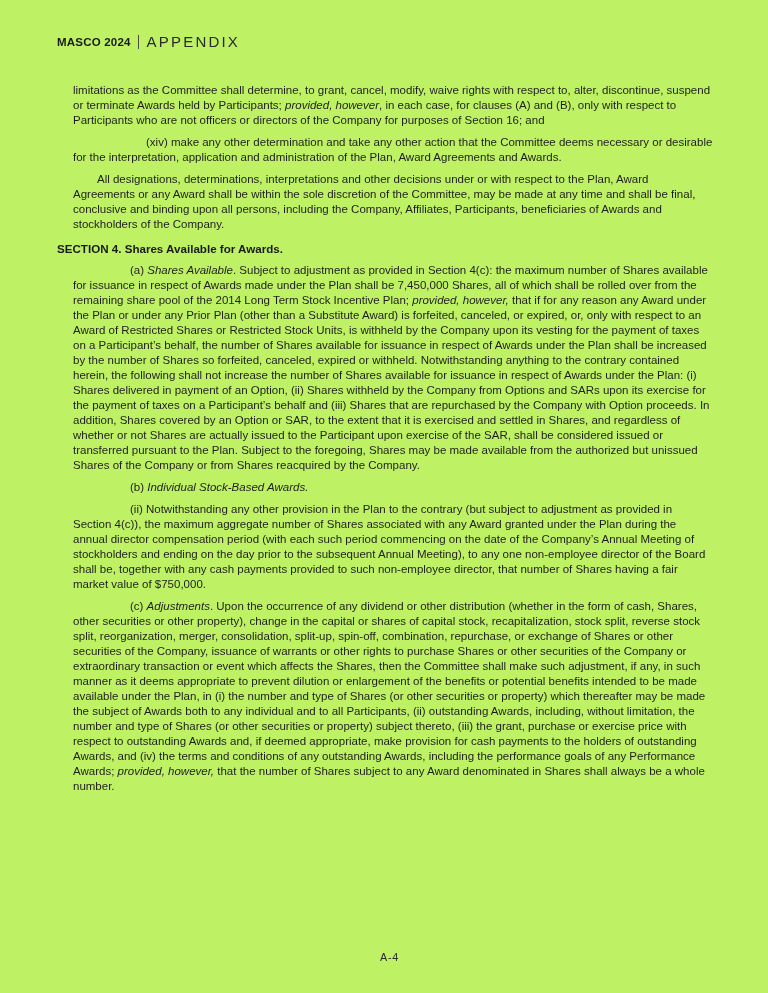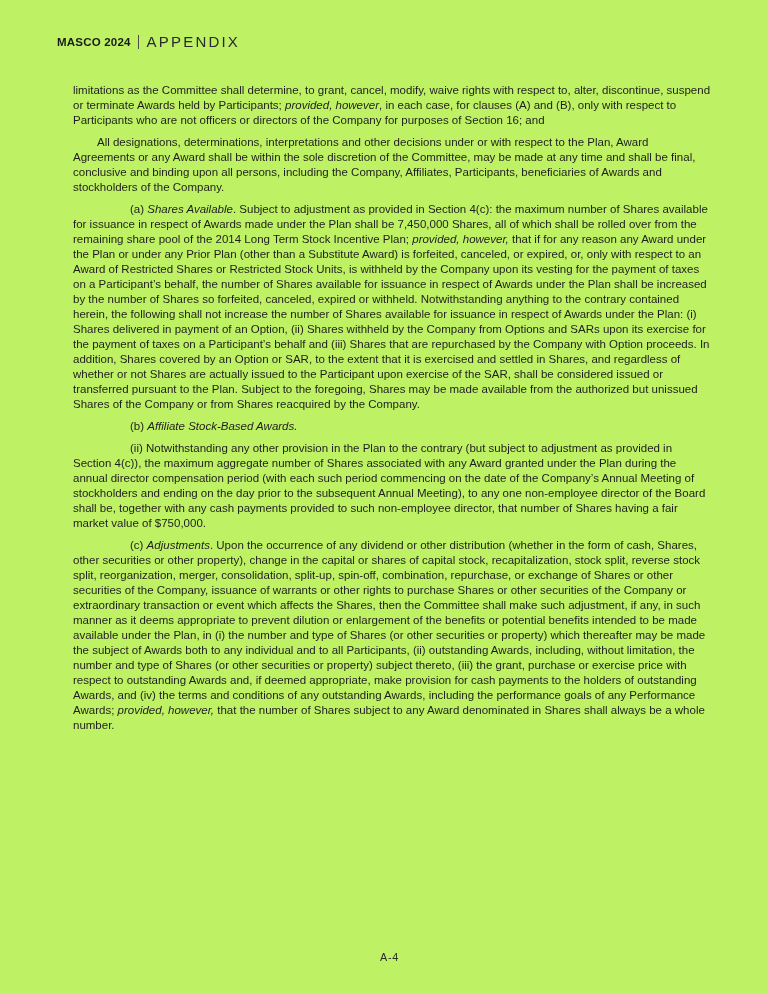--- a/index.html
+++ b/index.html
@@ -84,23 +84,25 @@
 <div class="page">
 
   <div class="header">
     <span class="brand">MASCO 2024</span>
     <span class="header-divider"></span>
     <span class="section-label">APPENDIX</span>
   </div>
 
   <div class="doc-body">
       <p class="para indent-none"><span>limitations as the Committee shall determine, to grant, cancel, modify, waive rights with respect to, alter, discontinue, suspend or terminate Awards held by Participants; </span><span class="it">provided, however</span><span>, in each case, for clauses (A) and (B), only with respect to Participants who are not officers or directors of the Company for purposes of Section 16; and</span></p>
+      <p class="para indent-deep"><span>(xiv) make any other determination and take any other action that the Committee deems necessary or desirable for the interpretation, application and administration of the Plan, Award Agreements and Awards.</span></p>
       <p class="para indent-normal"><span>All designations, determinations, interpretations and other decisions under or with respect to the Plan, Award Agreements or any Award shall be within the sole discretion of the Committee, may be made at any time and shall be final, conclusive and binding upon all persons, including the Company, Affiliates, Participants, beneficiaries of Awards and stockholders of the Company.</span></p>
+      <h2 class="heading"><span>SECTION 4. Shares Available for Awards.</span></h2>
       <p class="para indent-sub"><span>(a) </span><span class="it">Shares Available</span><span>. Subject to adjustment as provided in Section 4(c): the maximum number of Shares available for issuance in respect of Awards made under the Plan shall be 7,450,000 Shares, all of which shall be rolled over from the remaining share pool of the 2014 Long Term Stock Incentive Plan; </span><span class="it">provided, however,</span><span> that if for any reason any Award under the Plan or under any Prior Plan (other than a Substitute Award) is forfeited, canceled, or expired, or, only with respect to an Award of Restricted Shares or Restricted Stock Units, is withheld by the Company upon its vesting for the payment of taxes on a Participant’s behalf, the number of Shares available for issuance in respect of Awards under the Plan shall be increased by the number of Shares so forfeited, canceled, expired or withheld. Notwithstanding anything to the contrary contained herein, the following shall not increase the number of Shares available for issuance in respect of Awards under the Plan: (i) Shares delivered in payment of an Option, (ii) Shares withheld by the Company from Options and SARs upon its exercise for the payment of taxes on a Participant’s behalf and (iii) Shares that are repurchased by the Company with Option proceeds. In addition, Shares covered by an Option or SAR, to the extent that it is exercised and settled in Shares, and regardless of whether or not Shares are actually issued to the Participant upon exercise of the SAR, shall be considered issued or transferred pursuant to the Plan. Subject to the foregoing, Shares may be made available from the authorized but unissued Shares of the Company or from Shares reacquired by the Company.</span></p>
-      <p class="para indent-sub"><span>(b) </span><span class="it">Affiliate Stock-Based Awards.</span></p>
+      <p class="para indent-sub"><span>(b) </span><span class="it">Individual Stock-Based Awards.</span></p>
       <p class="para indent-sub"><span>(ii) Notwithstanding any other provision in the Plan to the contrary (but subject to adjustment as provided in Section 4(c)), the maximum aggregate number of Shares associated with any Award granted under the Plan during the annual director compensation period (with each such period commencing on the date of the Company’s Annual Meeting of stockholders and ending on the day prior to the subsequent Annual Meeting), to any one non-employee director of the Board shall be, together with any cash payments provided to such non-employee director, that number of Shares having a fair market value of $750,000.</span></p>
       <p class="para indent-sub"><span>(c) </span><span class="it">Adjustments</span><span>. Upon the occurrence of any dividend or other distribution (whether in the form of cash, Shares, other securities or other property), change in the capital or shares of capital stock, recapitalization, stock split, reverse stock split, reorganization, merger, consolidation, split-up, spin-off, combination, repurchase, or exchange of Shares or other securities of the Company, issuance of warrants or other rights to purchase Shares or other securities of the Company or extraordinary transaction or event which affects the Shares, then the Committee shall make such adjustment, if any, in such manner as it deems appropriate to prevent dilution or enlargement of the benefits or potential benefits intended to be made available under the Plan, in (i) the number and type of Shares (or other securities or property) which thereafter may be made the subject of Awards both to any individual and to all Participants, (ii) outstanding Awards, including, without limitation, the number and type of Shares (or other securities or property) subject thereto, (iii) the grant, purchase or exercise price with respect to outstanding Awards and, if deemed appropriate, make provision for cash payments to the holders of outstanding Awards, and (iv) the terms and conditions of any outstanding Awards, including the performance goals of any Performance Awards; </span><span class="it">provided, however,</span><span> that the number of Shares subject to any Award denominated in Shares shall always be a whole number.</span></p>
     </div>
 
   <div class="footer">
     <span class="page-number">A-4</span>
   </div>
 
 </div>
 

